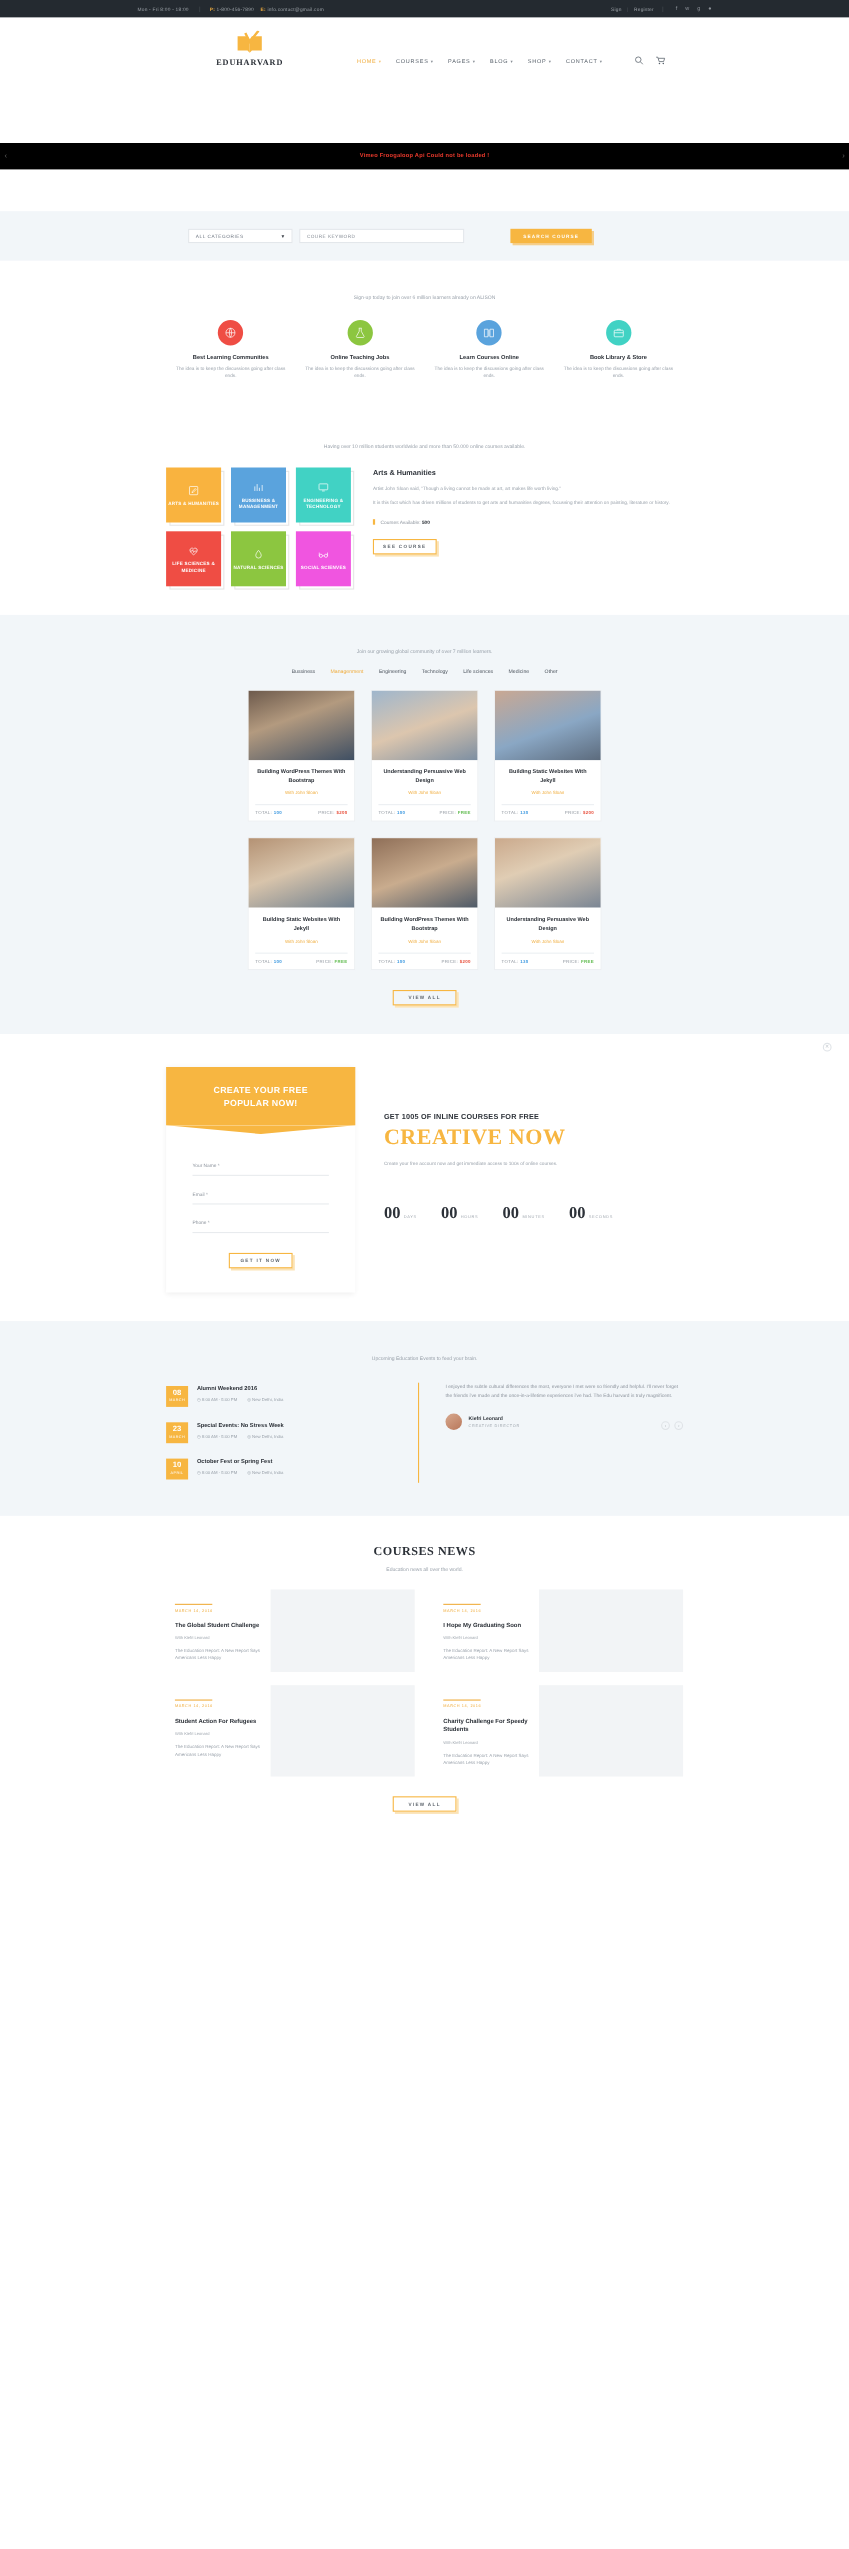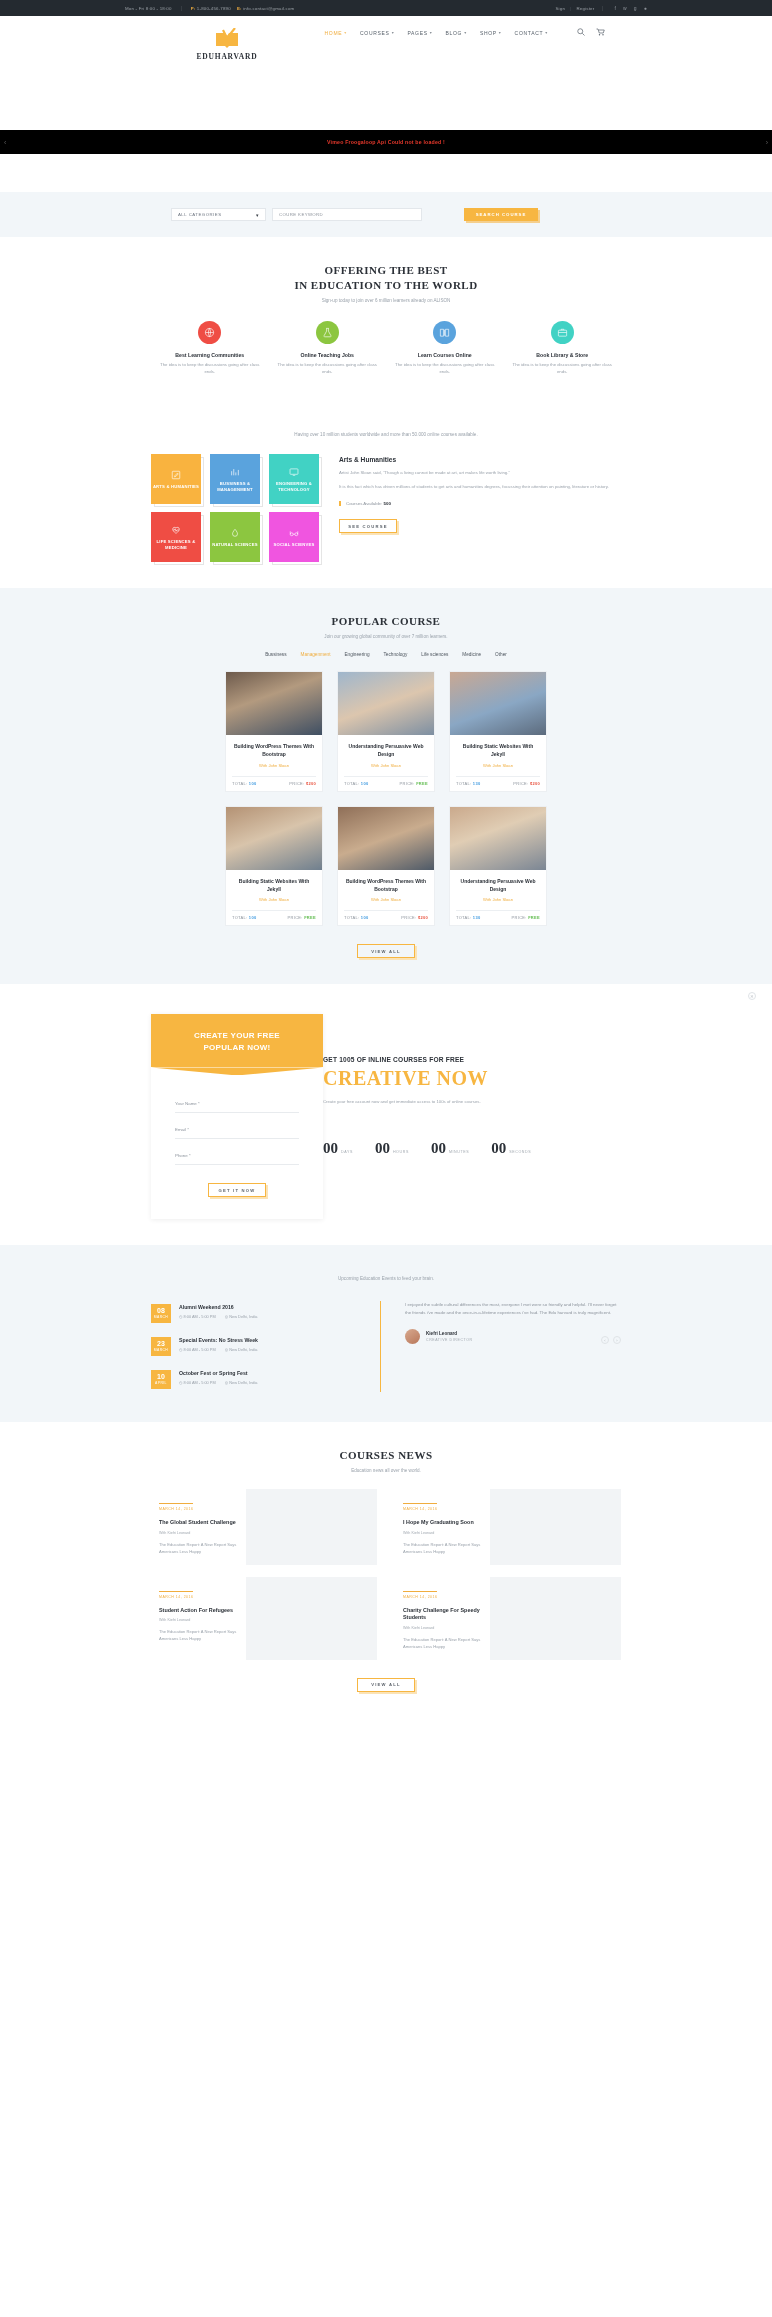--- a/index.html
+++ b/index.html
@@ -27,21 +27,21 @@
   .tb-contact { padding-left: 9px; display: flex; gap: 6px; }
   .tb-key { color: #f0ad3e; font-weight: bold; }
   .tb-right { margin-left: auto; display: flex; align-items: center; gap: 7px; }
   .tb-links { display: flex; gap: 5px; align-items: center; padding-right: 8px; border-right: 1px solid #363c42; }
   .tb-sep { color: #4a5058; }
   .tb-social { display: flex; gap: 7px; padding-left: 4px; }
   .tb-social span { color: #8b9097; font-size: 5px; }
 
   
   .header { background: #fff; height: 56px; display: flex; align-items: center; }
-  .header-inner { width: 522px; margin: 0 auto; display: flex; align-items: flex-start; padding: 0 42px; }
+  .header-inner { width: 522px; margin: 0 auto; display: flex; align-items: flex-end; padding: 0 42px; }
   .brand { display: flex; flex-direction: column; align-items: center; width: 120px; }
   .logo-mark { width: 26px; height: 22px; position: relative; }
   .brand-name {
     font-family: "Liberation Serif", serif;
     font-size: 7.5px;
     font-weight: bold;
     letter-spacing: .8px;
     color: #2c3138;
     margin-top: 2px;
   }
@@ -144,21 +144,21 @@
   .card-title { font-size: 5px; font-weight: bold; color: #2c3138; line-height: 1.55; }
   .card-author { font-size: 4.1px; color: #f0ad3e; margin-top: 4px; }
   .card-meta { margin: 8px 6px 0; border-top: 1px solid #eceff2; padding: 4px 0 5px; display: flex; font-size: 4px; letter-spacing: .3px; color: #8d949d; }
   .card-meta .r { margin-left: auto; }
   .v-blue { color: #3f9ae0; font-weight: bold; }
   .v-red { color: #e8523f; font-weight: bold; }
   .v-green { color: #63bd52; font-weight: bold; }
   .center-btn { display: flex; justify-content: center; margin-top: 18px; }
 
   
-  .reg-wrap { display: flex; width: 470px; margin: 0 auto; align-items: flex-start; }
+  .reg-wrap { display: flex; width: 470px; margin: 0 auto; gap: 26px; align-items: flex-start; }
   .reg-card { width: 172px; background: #fff; box-shadow: 0 1px 5px rgba(0,0,0,.07); }
   .reg-head { background: #f7b641; color: #fff; text-align: center; padding: 16px 10px 14px; position: relative; }
   .reg-head:after {
     content: ""; position: absolute; left: 0; right: 0; bottom: -8px; height: 8px;
     background: #f7b641;
     clip-path: polygon(0 0, 50% 100%, 100% 0);
   }
   .reg-head h3 { font-size: 8px; font-weight: bold; line-height: 1.45; letter-spacing: .3px; }
   .reg-form { padding: 28px 24px 22px; }
   .fld { border-bottom: 1px solid #e8ebee; padding: 6px 0; font-size: 4.4px; color: #8d949d; }
@@ -309,24 +309,20 @@
       <span class="cv">▾</span>
     </div>
     <div class="kw">
       <span>COURE KEYWORD</span>
     </div>
     <div class="btn-search">SEARCH COURSE</div>
   </div>
 </div>
 
 <div class="sec">
-  <div class="sec-title">
-    <span>OFFERING THE BEST</span><br>
-    <span>IN EDUCATION TO THE WORLD</span>
-  </div>
   <div class="sec-sub">Sign-up today to join over 6 million learners already on ALISON</div>
 
   <div class="features">
     <div class="feat">
       <div class="feat-circle" style="background:#ef4d44">
         <svg viewBox="0 0 24 24" fill="none" stroke="#fff" stroke-width="1.4">
             <circle cx="12" cy="12" r="9"></circle>
             <path d="M3 12h18M12 3c3 3 3 15 0 18M12 3c-3 3-3 15 0 18"></path>
           </svg>
       </div>
@@ -427,21 +423,20 @@
       <div class="courses-avail">
         <span>Courses Available:</span>
         <b>500</b>
       </div>
       <div class="btn-ghost">SEE COURSE</div>
     </div>
   </div>
 </div>
 
 <div class="sec grey">
-  <div class="sec-title">POPULAR COURSE</div>
   <div class="sec-sub">Join our growing global community of over 7 million learners.</div>
 
   <div class="tabs">
     <span class="tab">Bussiness</span>
     <span class="tab active">Managenment</span>
     <span class="tab">Engineering</span>
     <span class="tab">Technology</span>
     <span class="tab">Life sciences</span>
     <span class="tab">Medicine</span>
     <span class="tab">Other</span>

